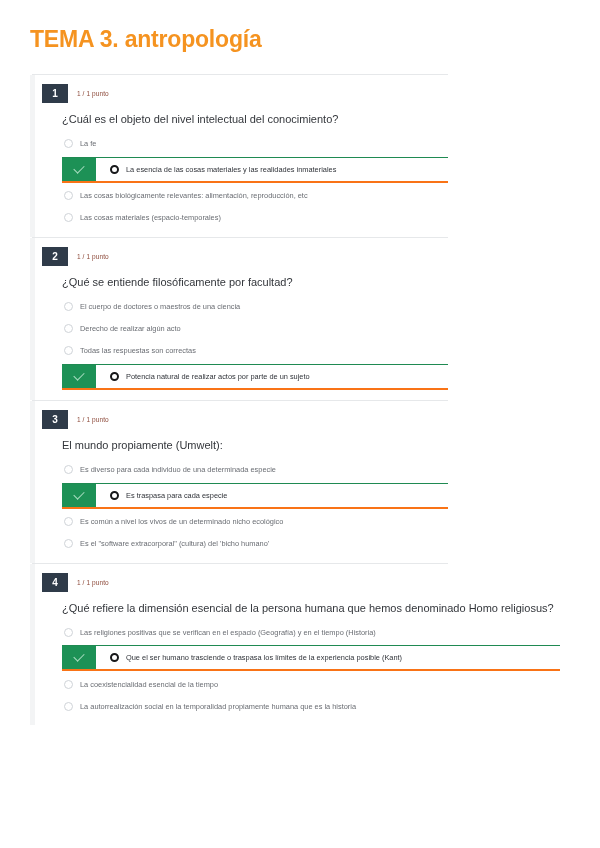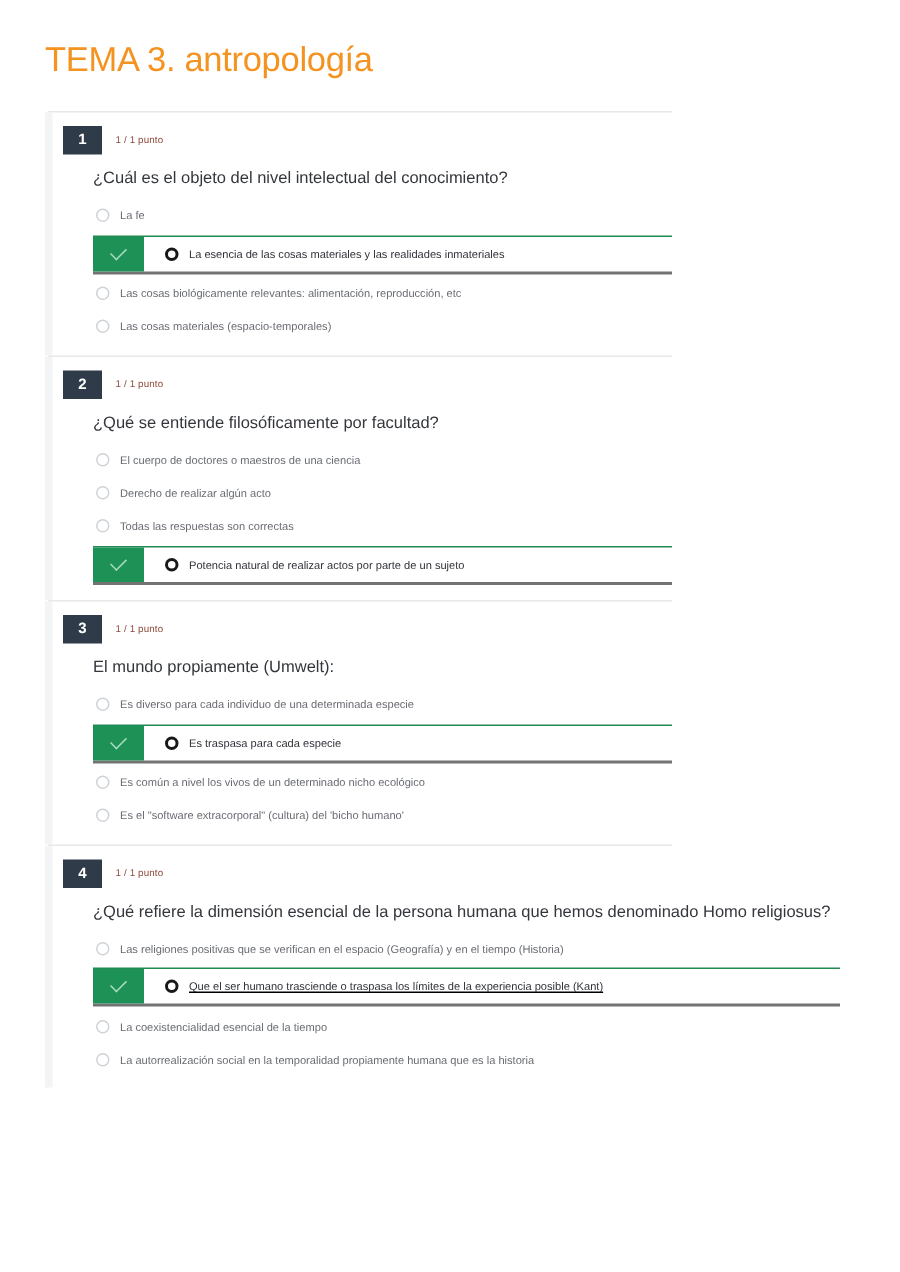--- a/index.html
+++ b/index.html
@@ -12,21 +12,21 @@
   #page {
     position: relative;
     width: 600px; height: 848px;
     background: #ffffff;
     overflow: hidden;
   }
   .page-title {
     position: absolute;
     left: 30px; top: 26px;
     font-size: 23px;
-    font-weight: normal;
+    font-weight: bold;
     color: #f59320;
     letter-spacing: -0.2px;
     white-space: nowrap;
   }
   .quiz-card {
     position: absolute;
     left: 30px; top: 74px;
     width: 418px;
   }
   .card-topline {
@@ -101,21 +101,21 @@
   .opt-text {
     font-size: 7.4px;
     color: #4d5158;
     white-space: nowrap;
     opacity: 0.85;
   }
   .option.correct {
     height: 26px;
     gap: 0;
     border-top: 1px solid #1f8a52;
-    border-bottom: 2px solid #737373;
+    border-bottom: 2px solid #f97316;
     background: #ffffff;
     margin: 2px 0 2px 0;
   }
   .option.correct .check-cell {
     width: 34px;
     align-self: stretch;
     background: #1d9156;
     display: flex;
     align-items: center;
     justify-content: center;
@@ -136,21 +136,21 @@
     flex: 0 0 auto;
     margin-left: 14px;
     background: #ffffff;
   }
   .option.correct .opt-text {
     color: #2f3238;
     opacity: 1;
     margin-left: 7px;
     font-size: 7.4px;
   }
-  .q4 .option.correct { width: 498px; text-decoration: underline; }
+  .q4 .option.correct { width: 498px; }
   .q4 .q-text, .q4 .opt-text { }
 </style>
 </head>
 <body>
 
 <div id="page">
 
   <div class="page-title">TEMA 3. antropología</div>
 
   <div class="quiz-card">

